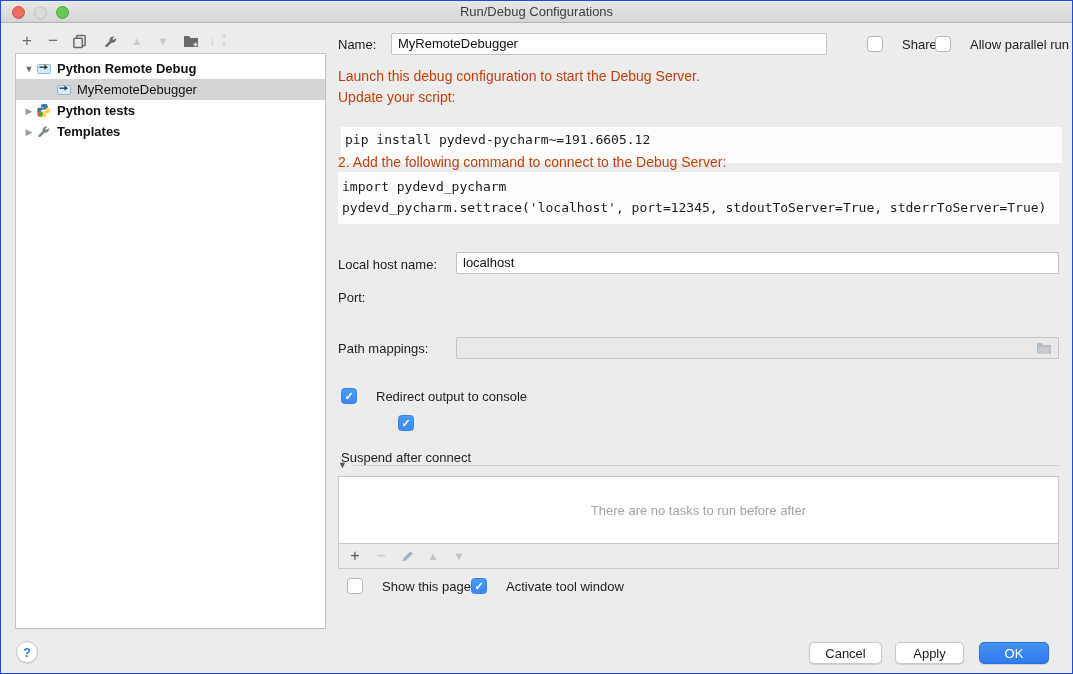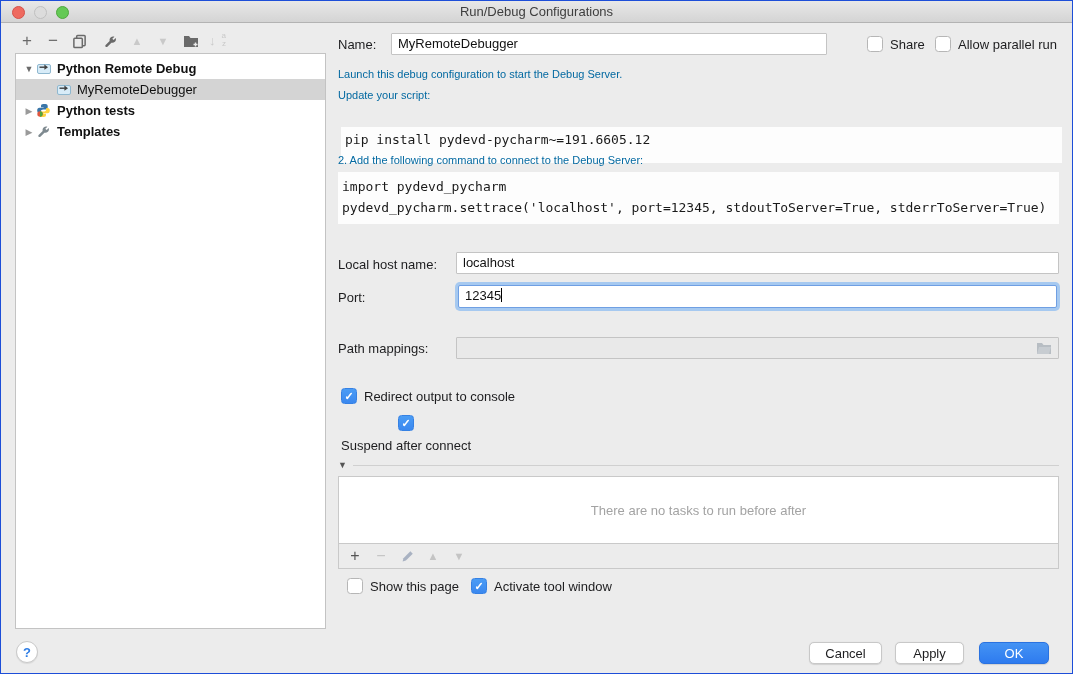--- a/index.html
+++ b/index.html
@@ -48,40 +48,40 @@
   .tree-row { position: relative; height: 21px; font-size: 13px; color: #111; display: flex; align-items: center; }
   .tree-row.selected { background: #d4d4d4; }
   .tree-row .tw { width: 14px; text-align: center; font-size: 9px; color: #6a6a6a; flex: none; }
   .tree-row .ticon { width: 17px; height: 15px; flex: none; margin-right: 4px; }
   .tree-row .tlabel { white-space: nowrap; }
   .tree-row.bold .tlabel { font-weight: bold; }
   .sp { display: inline-block; flex: none; }
 
   
   .lbl { position: absolute; font-size: 13px; color: #1d1d1f; white-space: nowrap; }
-  .para { position: absolute; font-size: 11px; color: #0369a1; white-space: nowrap; }
+  .para { position: absolute; font-size: 14px; color: #c2410c; white-space: nowrap; }
 
   .field {
     position: absolute; background: #fff; border: 1px solid #c4c4c4; border-radius: 1px;
     font-size: 13px; color: #111; padding: 2px 6px; white-space: nowrap; overflow: hidden;
   }
   .field.focused {
     border: 1px solid #6f9fe3; box-shadow: 0 0 0 3px #a6c9f0; border-radius: 2px;
   }
   .caret { display: inline-block; width: 1px; height: 14px; background: #000; vertical-align: -2px; }
   .field.disabled { background: #e9e9e9; }
 
   .codestrip {
     position: absolute; background: #fdfdfd;
     font-family: "DejaVu Sans Mono", monospace; font-size: 13px; color: #1a1a1a;
     padding: 2px 4px; white-space: pre; line-height: 21px;
   }
 
   
-  .cb-row { position: absolute; display: flex; align-items: center; gap: 7px; cursor: default; }
+  .cb-row { position: absolute; display: flex; align-items: center; gap: 19px; cursor: default; }
   .cb-box {
     width: 16px; height: 16px; border-radius: 3.5px; flex: none;
     background: #fff; border: 1px solid #b6b6b6;
     display: flex; align-items: center; justify-content: center;
   }
   .cb-box.checked {
     background: linear-gradient(#4a9cf5, #3b88ef); border: 1px solid #3581e4;
     color: #fff; font-size: 11px; font-weight: bold;
   }
   .cb-box.checked::after { content: "✓"; }
@@ -226,21 +226,20 @@
   <div class="para" style="left:337px; top:88px;">Update your script:</div>
   <div class="codestrip" style="left:340px; top:126px; width:721px; height:36px;">pip install pydevd-pycharm~=191.6605.12</div>
   <div class="para" style="left:337px; top:153px;">2. Add the following command to connect to the Debug Server:</div>
   <div class="codestrip" style="left:337px; top:171px; width:721px; height:52px; padding-top:4px;"><span>import pydevd_pycharm</span>
 <span>pydevd_pycharm.settrace('localhost', port=12345, stdoutToServer=True, stderrToServer=True)</span></div>
 
   <div class="lbl" style="left:337px; top:256px;">Local host name:</div>
   <div class="field" style="left:455px; top:251px; width:603px; height:22px;">localhost</div>
 
   <div class="lbl" style="left:337px; top:289px;">Port:</div>
-  <div class="field focused" style="left:457px; top:284px; width:599px; height:23px;"><span>12345</span><span class="caret"></span></div>
 
   <div class="lbl" style="left:337px; top:340px;">Path mappings:</div>
   <div class="field disabled" style="left:455px; top:336px; width:603px; height:22px;">
     <span></span>
     <span style="position:absolute; right:6px; top:3px;">
       <svg width="16" height="14" viewBox="0 0 16 14">
           <path d="M1 2h5l1.5 2H15v9H1z" fill="#b7bdc3"></path>
           <path d="M3 6h12l-2 7H1z" fill="#c7ccd1"></path>
         </svg>
     </span>

